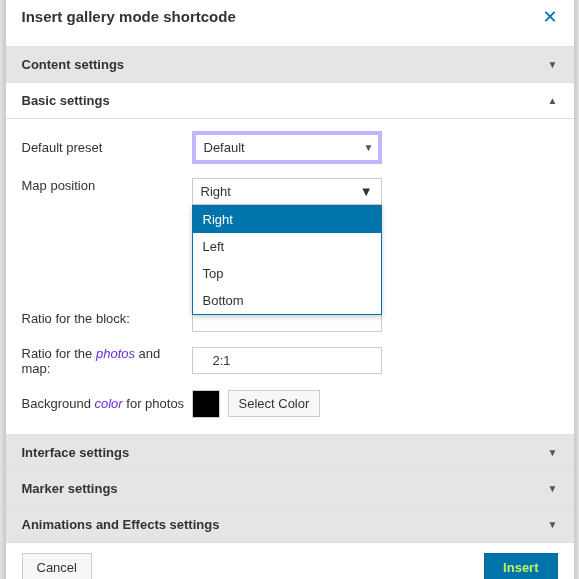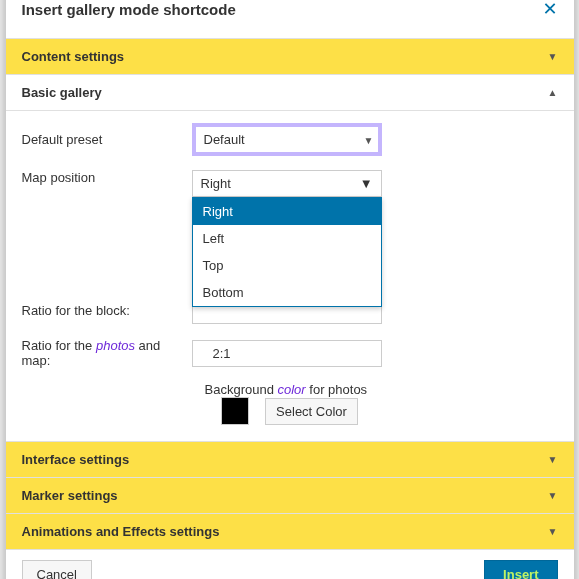--- a/index.html
+++ b/index.html
@@ -43,21 +43,21 @@
       border: none;
       line-height: 1;
     }
     .section-header {
       padding: 10px 16px;
       border-bottom: 1px solid #e0e0e0;
       display: flex;
       justify-content: space-between;
       align-items: center;
       cursor: pointer;
-      background: #fde047;
+      background: #e5e5e5;
     }
     .section-header.expanded {
       background: #fff;
     }
     .section-title {
       font-size: 13px;
       font-weight: bold;
       color: #333;
     }
     .section-arrow {
@@ -69,21 +69,20 @@
       border-bottom: 1px solid #e0e0e0;
     }
     .form-row {
       display: flex;
       align-items: center;
       margin-bottom: 14px;
       position: relative;
     }
     .form-row:last-child {
       margin-bottom: 4px;
-      flex-direction: column;
     }
     .form-label {
       width: 170px;
       color: #333;
       font-size: 13px;
       flex-shrink: 0;
     }
     .form-label .blue {
       color: #6d28d9;
       font-style: italic;
@@ -156,21 +155,21 @@
     .input-field {
       width: 190px;
       padding: 5px 20px;
       border: 1px solid #ccc;
       font-size: 13px;
       color: #333;
     }
     .color-picker-row {
       display: flex;
       align-items: center;
-      gap: 16px;
+      gap: 8px;
     }
     .color-swatch {
       width: 28px;
       height: 28px;
       background: #000;
       border: 1px solid #ccc;
       cursor: pointer;
     }
     .select-color-btn {
       padding: 5px 10px;
@@ -214,21 +213,21 @@
     <span class="dialog-title">Insert gallery mode shortcode</span>
     <button class="close-btn">✕</button>
   </div>
 
   <div class="section-header">
     <span class="section-title">Content settings</span>
     <span class="section-arrow">▼</span>
   </div>
 
   <div class="section-header expanded">
-    <span class="section-title">Basic gallery</span>
+    <span class="section-title">Basic settings</span>
     <span class="section-arrow">▲</span>
   </div>
 
   <div class="section-body">
 
     <div class="form-row">
       <span class="form-label">Default preset</span>
       <div class="form-control">
         <div class="select-wrapper">
           <select>

